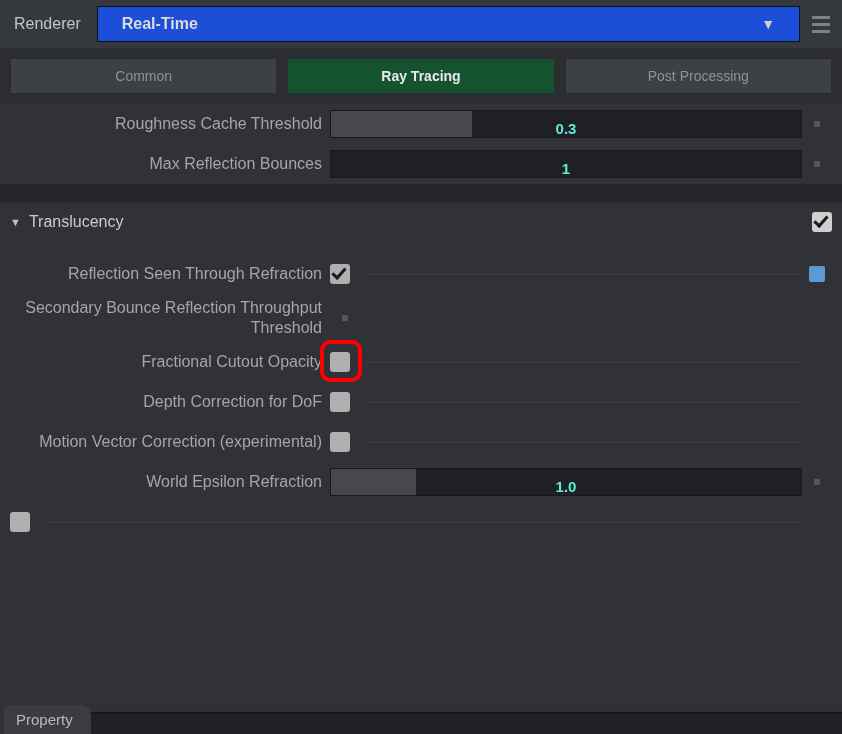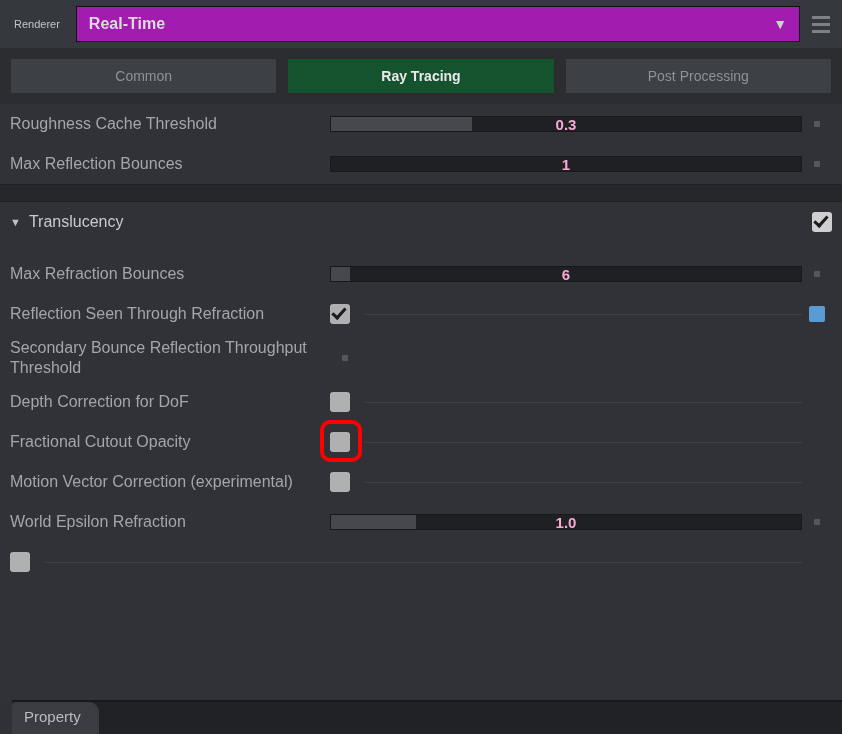--- a/index.html
+++ b/index.html
@@ -14,32 +14,32 @@
   }
   .top-bar {
     display: flex;
     align-items: center;
     padding: 6px 8px;
     gap: 10px;
     background: #35383d;
   }
   .renderer-label {
     color: #c2c5c9;
-    font-size: 11px;
+    font-size: 16px;
     padding: 4px 6px;
   }
   .renderer-select {
     flex: 1;
-    background: #a21caf;
+    background: #1d4ed8;
     border: 1px solid #0f1012;
     height: 36px;
     display: flex;
     align-items: center;
     justify-content: space-between;
-    padding: 0 12px;
+    padding: 0 24px;
     color: #dcdcdc;
     font-size: 16px;
     font-weight: 600;
     cursor: pointer;
   }
   .renderer-select .tri {
     color: #d0d0d0;
     font-size: 14px;
   }
   .menu-icon {
@@ -87,20 +87,21 @@
     align-items: center;
     padding: 4px 10px;
     min-height: 40px;
   }
   .row .label {
     flex: 0 0 320px;
     color: #a3a6aa;
     font-size: 16px;
     line-height: 1.25;
     padding-right: 8px;
+    text-align: right;
   }
   .row .control {
     flex: 1;
     display: flex;
     align-items: center;
   }
   .row .tail {
     flex: 0 0 30px;
     display: flex;
     justify-content: center;
@@ -114,27 +115,27 @@
   }
   .blue-square {
     width: 16px;
     height: 16px;
     background: #5b9bd5;
     border-radius: 2px;
   }
   .slider {
     position: relative;
     flex: 1;
-    height: 16px;
+    height: 28px;
     background: #1e2024;
     border: 1px solid #17181b;
     display: flex;
-    align-items: center;
+    align-items: flex-end;
     justify-content: center;
-    color: #f9a8d4;
+    color: #5eead4;
     font-size: 15px;
     font-weight: 600;
     cursor: pointer;
   }
   .slider .fill {
     position: absolute;
     left: 0;
     top: 0;
     bottom: 0;
     background: #46484d;
@@ -191,27 +192,28 @@
     border-bottom: 1px solid #202225;
   }
   .highlight-ring {
     position: absolute;
     border: 4px solid #ff0000;
     border-radius: 10px;
     pointer-events: none;
   }
   .bottom-tabs {
     position: absolute;
-    left: 12px;
+    left: 4px;
     right: 0;
     bottom: 0;
-    height: 34px;
+    height: 22px;
     background: #202226;
     border-top: 2px solid #17181b;
     display: flex;
+    align-items: flex-end;
   }
   .bottom-tab {
     background: #3a3c41;
     color: #b8bbbf;
     padding: 6px 18px 6px 12px;
     font-size: 15px;
     border-top-left-radius: 4px;
     border-top-right-radius: 10px;
     cursor: pointer;
     margin-left: 0;
@@ -277,61 +279,49 @@
   <div class="divider"></div>
   <div class="section-header">
     <span class="tri">▼</span>
     <span>Translucency</span>
     <span class="spacer"></span>
     <div class="checkbox header-ck checked"></div>
   </div>
   <div style="height:12px"></div>
   <div id="rows-section">
       <div class="row">
-        <div class="label">Max Refraction Bounces</div>
-        <div class="control" style="position: relative;">
-          <div class="slider">
-            <div class="fill" style="width: 4%;"></div>
-            <span class="val">6</span>
-          </div>
-        </div>
+        <div class="label">Reflection Seen Through Refraction</div>
+        <div class="control" style="position: relative;">
+          <div class="checkbox checked"></div>
+          <div class="ck-line"></div>
+        </div>
+        <div class="tail">
+          <div class="blue-square"></div>
+        </div>
+      </div>
+      <div class="row">
+        <div class="label">Secondary Bounce Reflection Throughput Threshold</div>
         <div class="tail">
           <div class="dot"></div>
         </div>
       </div>
       <div class="row">
-        <div class="label">Reflection Seen Through Refraction</div>
-        <div class="control" style="position: relative;">
-          <div class="checkbox checked"></div>
-          <div class="ck-line"></div>
-        </div>
-        <div class="tail">
-          <div class="blue-square"></div>
-        </div>
-      </div>
-      <div class="row">
-        <div class="label">Secondary Bounce Reflection Throughput Threshold</div>
-        <div class="tail">
-          <div class="dot"></div>
-        </div>
+        <div class="label">Fractional Cutout Opacity</div>
+        <div class="control" style="position: relative;">
+          <div class="checkbox"></div>
+          <div class="ck-line"></div>
+          <div class="highlight-ring" style="left: -10px; top: -12px; width: 42px; height: 42px;"></div>
+        </div>
+        <div class="tail"></div>
       </div>
       <div class="row">
         <div class="label">Depth Correction for DoF</div>
         <div class="control" style="position: relative;">
           <div class="checkbox"></div>
           <div class="ck-line"></div>
-        </div>
-        <div class="tail"></div>
-      </div>
-      <div class="row">
-        <div class="label">Fractional Cutout Opacity</div>
-        <div class="control" style="position: relative;">
-          <div class="checkbox"></div>
-          <div class="ck-line"></div>
-          <div class="highlight-ring" style="left: -10px; top: -12px; width: 42px; height: 42px;"></div>
         </div>
         <div class="tail"></div>
       </div>
       <div class="row">
         <div class="label">Motion Vector Correction (experimental)</div>
         <div class="control" style="position: relative;">
           <div class="checkbox"></div>
           <div class="ck-line"></div>
         </div>
         <div class="tail"></div>

